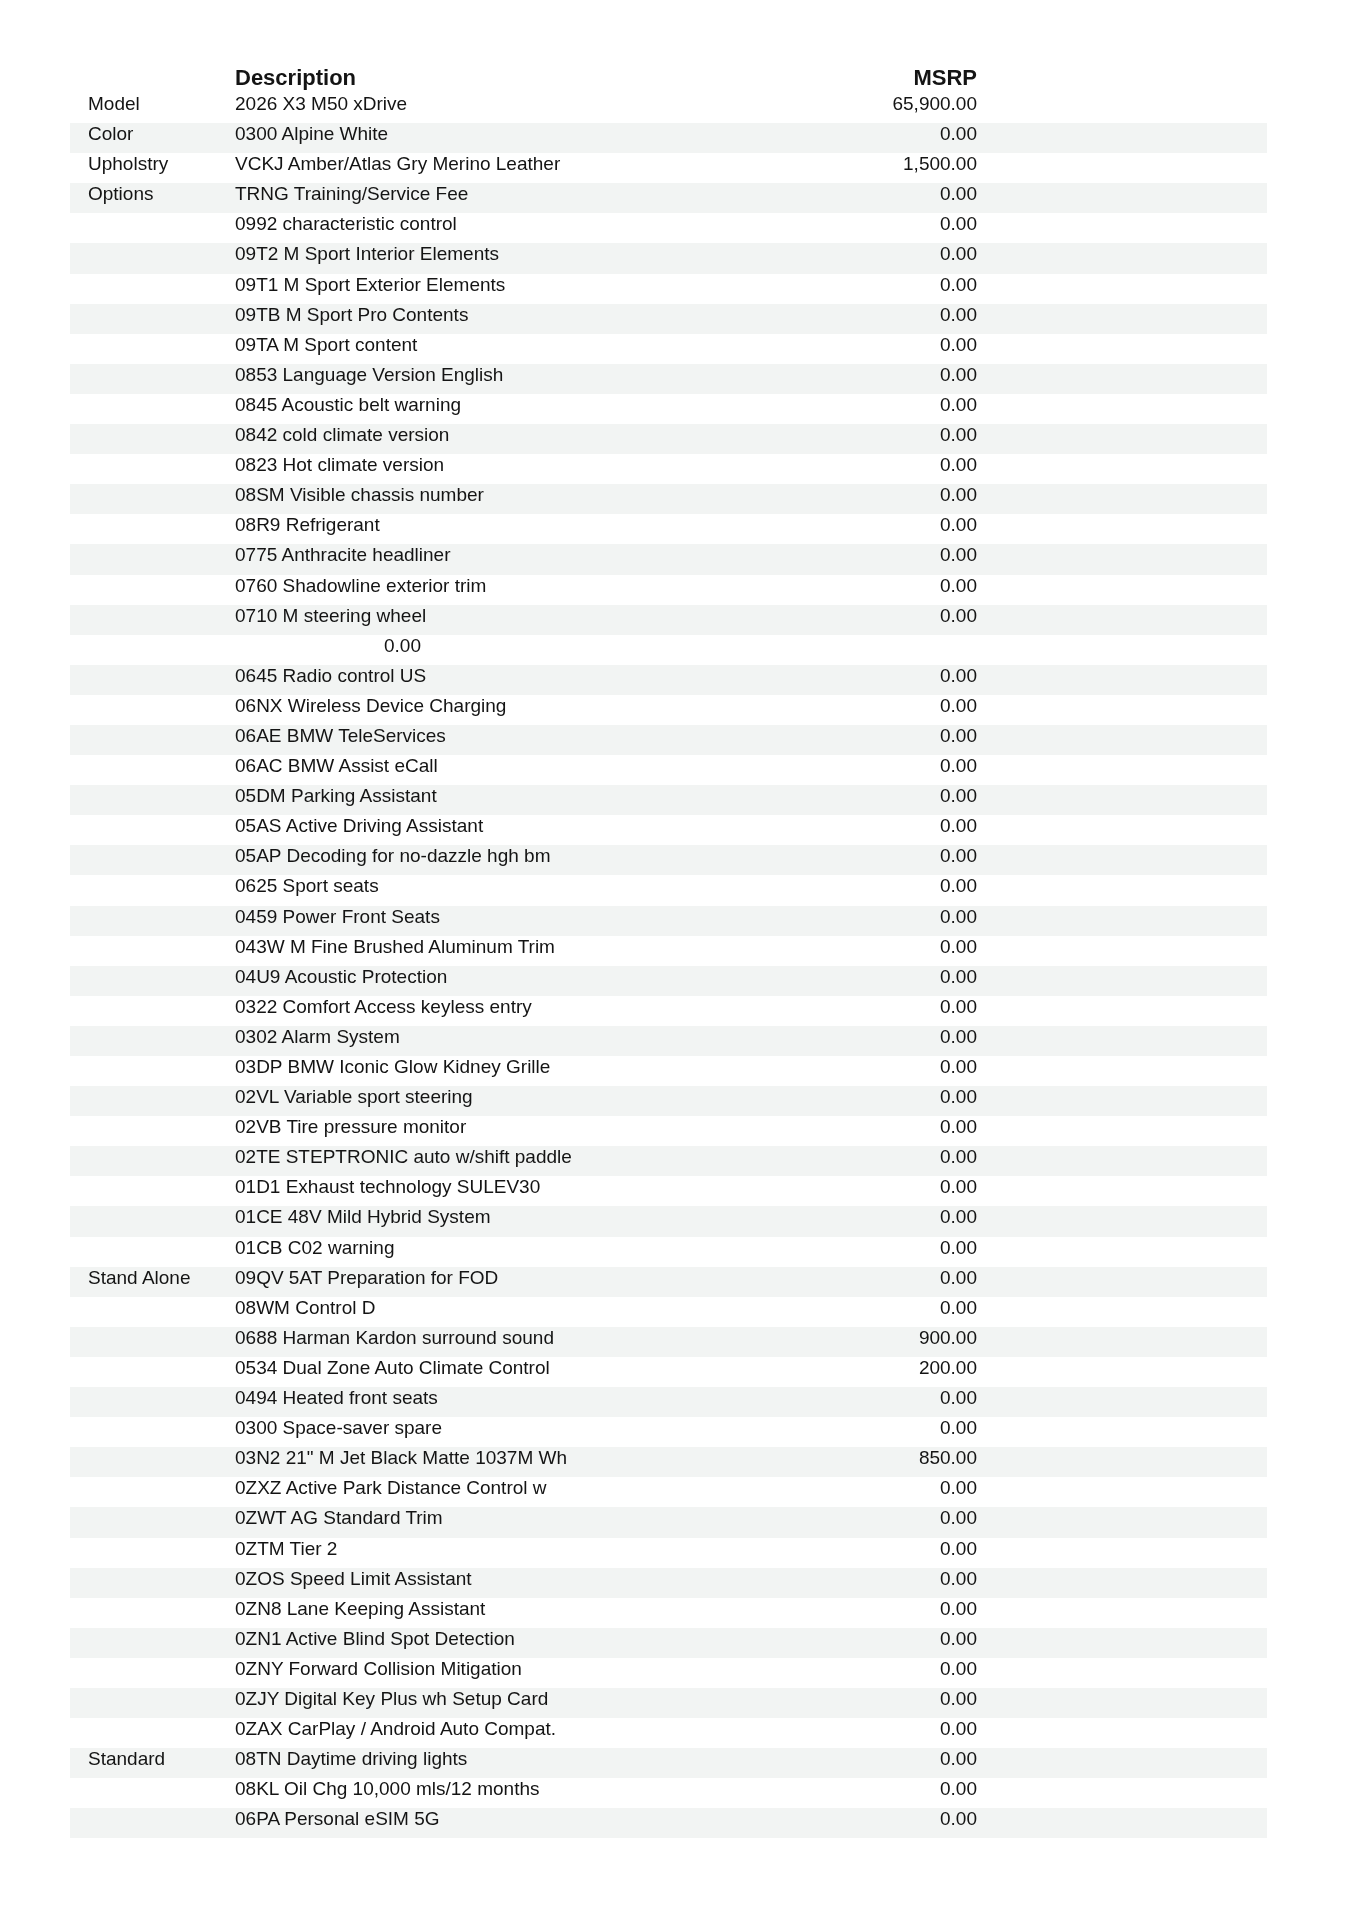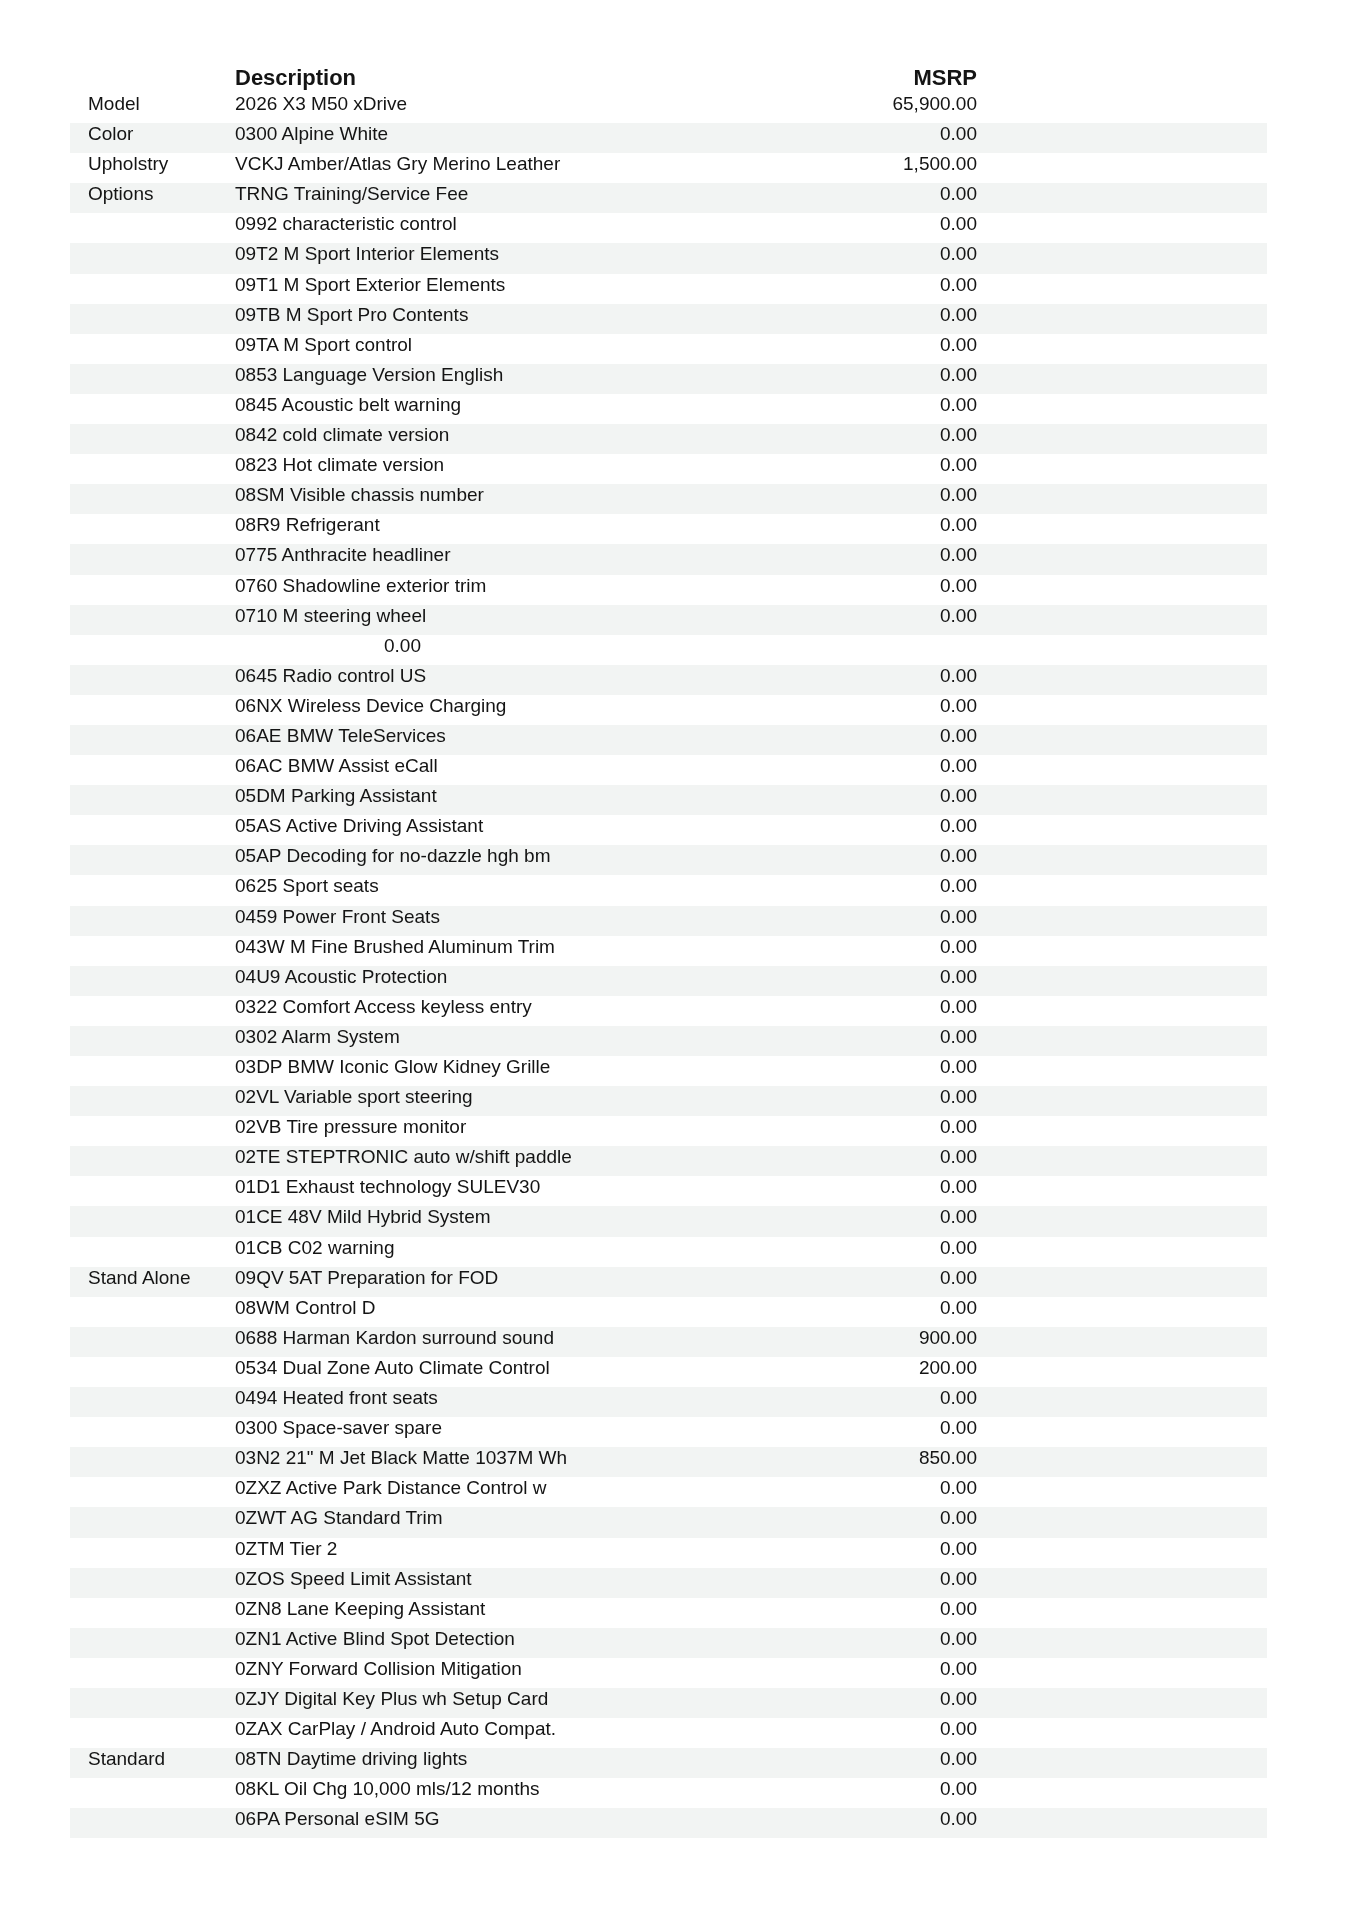--- a/index.html
+++ b/index.html
@@ -119,21 +119,21 @@
 
   <div class="row striped">
     <div class="cell-cat"></div>
     <div class="cell-desc">09TB M Sport Pro Contents</div>
     <div class="cell-msrp">0.00</div>
     <div class="cell-tail"></div>
   </div>
 
   <div class="row">
     <div class="cell-cat"></div>
-    <div class="cell-desc">09TA M Sport control</div>
+    <div class="cell-desc">09TA M Sport content</div>
     <div class="cell-msrp">0.00</div>
     <div class="cell-tail"></div>
   </div>
 
   <div class="row striped">
     <div class="cell-cat"></div>
     <div class="cell-desc">0853 Language Version English</div>
     <div class="cell-msrp">0.00</div>
     <div class="cell-tail"></div>
   </div>

